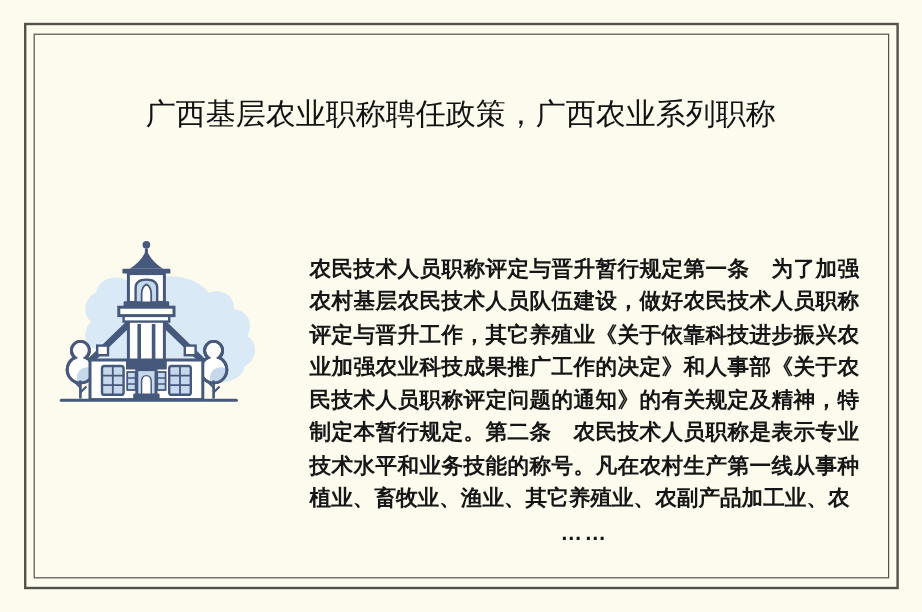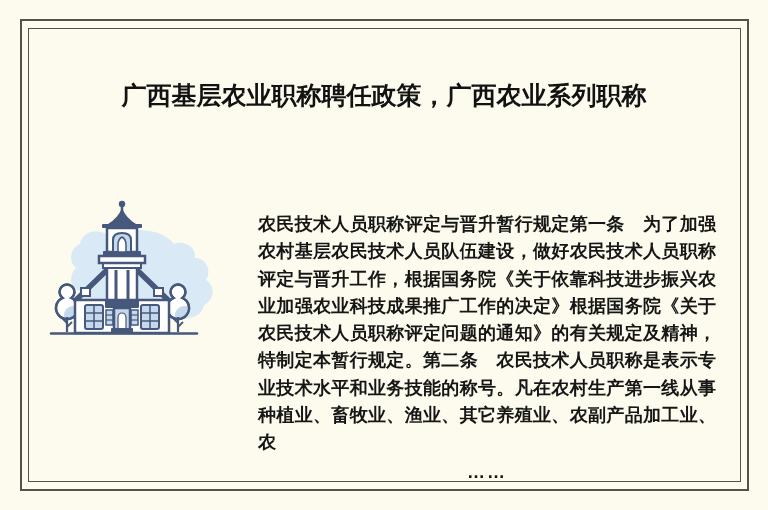--- a/index.html
+++ b/index.html
@@ -23,21 +23,21 @@
     position:absolute;left:20px;top:19px;width:729px;height:472px;
     border:2px solid var(--frame);
   }
   .frame-inner{
     position:absolute;left:28px;top:28px;width:713px;height:454px;
     border:1px solid var(--frame);
   }
   .page-title{
     position:absolute;left:0;right:0;top:81px;margin:0;
     text-align:center;
-    font-size:25px;line-height:28px;font-weight:700;
+    font-size:25px;line-height:28px;font-weight:400;
     letter-spacing:0px;color:var(--title-text);
   }
   .illustration{
     position:absolute;left:48px;top:188px;width:204px;height:150px;
   }
   .article{
     position:absolute;left:258px;top:211px;width:458px;
     color:var(--body-text);
   }
   .article-body{
@@ -151,15 +151,15 @@
       <path class="f-navy" d="M74 20 Q70 30 60 36 L88 36 Q78 30 74 20 Z"></path>
       <line class="s-navy" stroke-width="2.5" x1="74" y1="19" x2="74" y2="25"></line>
       <circle class="f-navy" cx="74" cy="16" r="3.2"></circle>
     </g>
   </g>
 
   <line class="s-navy" stroke-width="2.5" stroke-linecap="round" x1="3" y1="145.5" x2="149" y2="145.5"></line>
 </svg>
 
 <div class="article">
-  <p class="article-body">农民技术人员职称评定与晋升暂行规定第一条　为了加强农村基层农民技术人员队伍建设，做好农民技术人员职称评定与晋升工作，根据国务院《关于依靠科技进步振兴农业加强农业科技成果推广工作的决定》根据国务院《关于农民技术人员职称评定问题的通知》的有关规定及精神，特制定本暂行规定。第二条　农民技术人员职称是表示专业技术水平和业务技能的称号。凡在农村生产第一线从事种植业、畜牧业、渔业、其它养殖业、农副产品加工业、农</p>
+  <p class="article-body">农民技术人员职称评定与晋升暂行规定第一条　为了加强农村基层农民技术人员队伍建设，做好农民技术人员职称评定与晋升工作，其它养殖业《关于依靠科技进步振兴农业加强农业科技成果推广工作的决定》和人事部《关于农民技术人员职称评定问题的通知》的有关规定及精神，特制定本暂行规定。第二条　农民技术人员职称是表示专业技术水平和业务技能的称号。凡在农村生产第一线从事种植业、畜牧业、渔业、其它养殖业、农副产品加工业、农</p>
   <p class="article-ellipsis">……</p>
 </div>
 
 </body></html>

